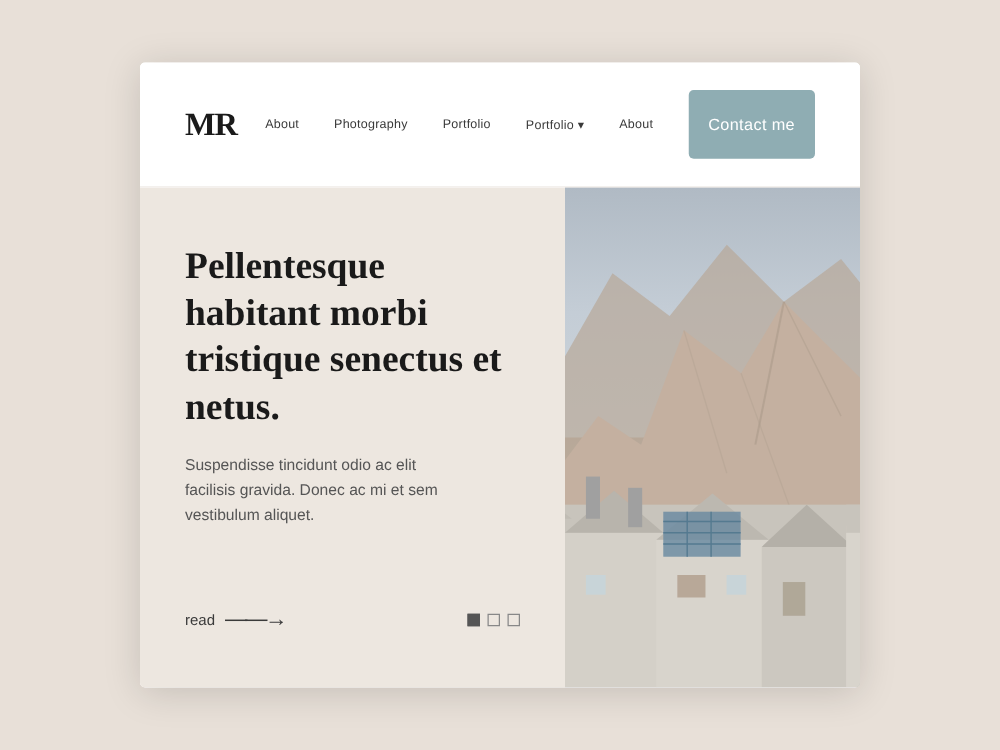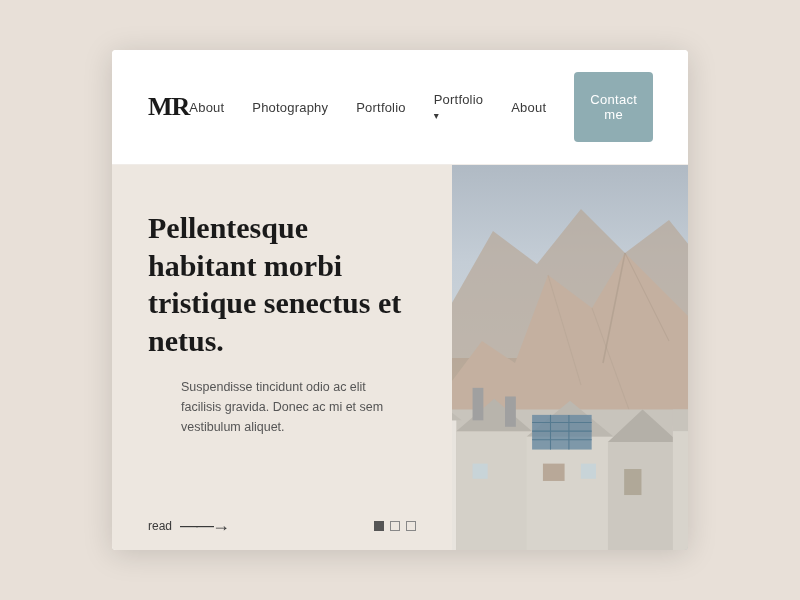--- a/index.html
+++ b/index.html
@@ -45,21 +45,21 @@
       font-family: Georgia, serif;
     }
 
     .nav {
       display: flex;
       align-items: center;
       gap: 28px;
     }
 
     .nav-item {
-      font-size: 13px;
+      font-size: 10px;
       color: #3a3a3a;
       font-family: Arial, sans-serif;
       cursor: pointer;
       text-decoration: none;
       letter-spacing: 0.2px;
     }
 
     .nav-item.has-dropdown::after {
       content: ' ▾';
       font-size: 10px;
@@ -81,21 +81,21 @@
     .main {
       flex: 1;
       display: flex;
       overflow: hidden;
     }
 
     
     .left-panel {
       width: 340px;
       background: #ede7e0;
-      padding: 44px 36px 14px 36px;
+      padding: 44px 36px 44px 36px;
       display: flex;
       flex-direction: column;
       justify-content: flex-end;
       flex-shrink: 0;
     }
 
     .article-content {
       flex: 1;
     }
 
@@ -108,21 +108,20 @@
       font-family: Georgia, serif;
     }
 
     .article-excerpt {
       font-size: 12.5px;
       line-height: 1.6;
       color: #555;
       font-family: Arial, sans-serif;
       margin-bottom: 20px;
       max-width: 220px;
-      margin-left: 33px;
     }
 
     .article-meta {
       font-size: 11px;
       color: #999;
       font-family: Arial, sans-serif;
       letter-spacing: 0.5px;
     }
 
     .article-meta span {

